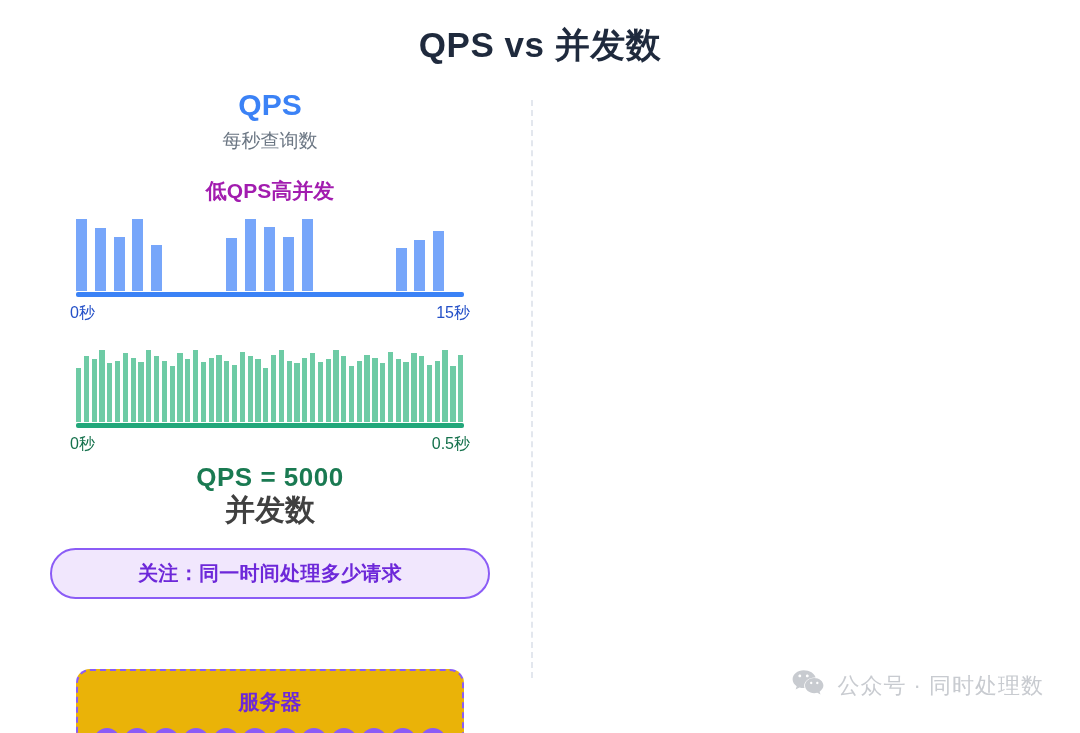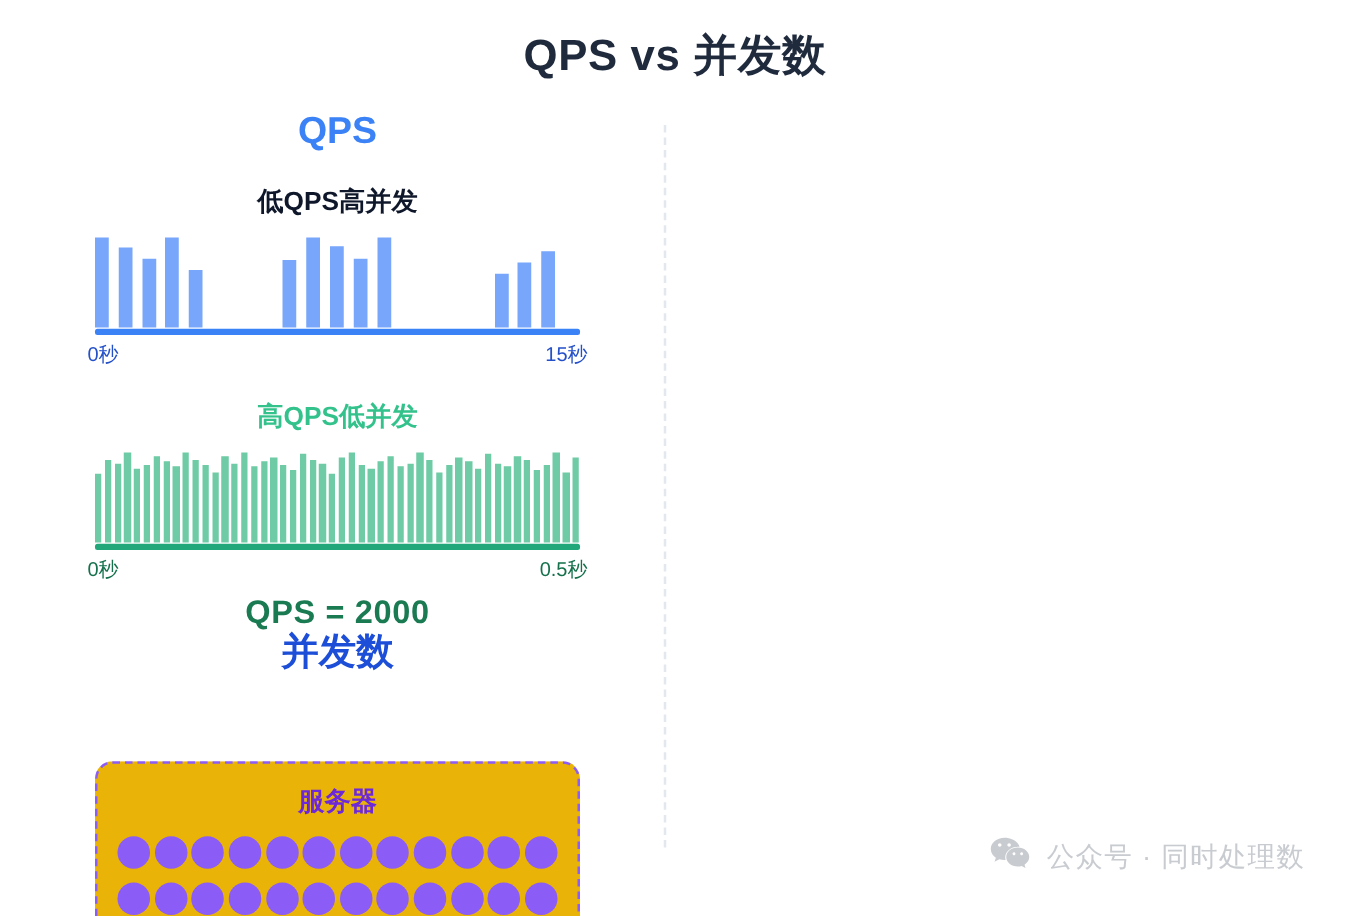--- a/index.html
+++ b/index.html
@@ -44,21 +44,21 @@
   }
   .col-head {
     text-align: center;
   }
   .col-title {
     font-size: 30px;
     font-weight: bold;
     line-height: 1.15;
   }
   .col-title.blue { color: #3b82f6; }
-  .col-title.purple { color: #1d4ed8; }
+  .col-title.purple { color: #404040; }
   .col-sub {
     font-size: 19px;
     color: #6b7683;
     margin-top: 7px;
     line-height: 1.2;
   }
   .pill {
     margin: 20px auto 0 auto;
     box-sizing: border-box;
     height: 51px;
@@ -84,21 +84,21 @@
   }
 
   
   .chart-block { margin-top: 26px; }
   .chart-title {
     text-align: center;
     font-size: 21px;
     font-weight: bold;
     line-height: 1.2;
   }
-  .chart-title.blue { color: #0f172a; }
+  .chart-title.blue { color: #a21caf; }
   .chart-title.green { color: #34c28c; }
   .plot {
     position: relative;
     margin: 16px auto 0 auto;
     width: 388px;
     height: 72px;
   }
   .bars {
     position: absolute;
     left: 0;
@@ -202,20 +202,21 @@
 
 <div id="page-title">QPS vs 并发数</div>
 
 <div id="divider"></div>
 
 <div id="columns">
 
   <div class="column">
     <div class="col-head">
       <div class="col-title blue">QPS</div>
+      <div class="col-sub">每秒查询数</div>
     </div>
 
     <div class="chart-block">
       <div class="chart-title blue">低QPS高并发</div>
       <div class="plot">
         <div class="bars" id="bars-low">
             <div class="bar blue" style="width: 11px; height: 100%;"></div>
             <div class="bar blue" style="width: 11px; height: 88%; margin-left: 7.8px;"></div>
             <div class="bar blue" style="width: 11px; height: 76%; margin-left: 7.8px;"></div>
             <div class="bar blue" style="width: 11px; height: 100%; margin-left: 7.8px;"></div>
@@ -239,21 +240,20 @@
           </div>
         <div class="axis blue"></div>
       </div>
       <div class="ticks blue">
         <span>0秒</span>
         <span>15秒</span>
       </div>
     </div>
 
     <div class="chart-block">
-      <div class="chart-title green">高QPS低并发</div>
       <div class="plot">
         <div class="bars" id="bars-high">
             <div class="bar green" style="width: 5.3px; height: 76%;"></div>
             <div class="bar green" style="width: 5.3px; height: 92%; margin-left: 2.5px;"></div>
             <div class="bar green" style="width: 5.3px; height: 88%; margin-left: 2.5px;"></div>
             <div class="bar green" style="width: 5.3px; height: 100%; margin-left: 2.5px;"></div>
             <div class="bar green" style="width: 5.3px; height: 82%; margin-left: 2.5px;"></div>
             <div class="bar green" style="width: 5.3px; height: 86%; margin-left: 2.5px;"></div>
             <div class="bar green" style="width: 5.3px; height: 96%; margin-left: 2.5px;"></div>
             <div class="bar green" style="width: 5.3px; height: 90%; margin-left: 2.5px;"></div>
@@ -299,28 +299,29 @@
             <div class="bar green" style="width: 5.3px; height: 100%; margin-left: 2.5px;"></div>
             <div class="bar green" style="width: 5.3px; height: 78%; margin-left: 2.5px;"></div>
             <div class="bar green" style="width: 5.3px; height: 94%; margin-left: 2.5px;"></div>
           </div>
         <div class="axis green"></div>
       </div>
       <div class="ticks green">
         <span>0秒</span>
         <span>0.5秒</span>
       </div>
-      <div class="chart-value green">QPS = 2000</div>
+      <div class="chart-value green">QPS = 5000</div>
     </div>
   </div>
 
   <div class="column">
     <div class="col-head">
       <div class="col-title purple">并发数</div>
     </div>
+    <div class="pill purple">关注：同一时间处理多少请求</div>
 
     <div class="server-box">
       <div class="server-title">服务器</div>
       <div class="dot-grid" id="dot-grid">
           <div class="dot-row">
             <div class="dot" style="background: rgb(139, 92, 246);"></div>
             <div class="dot" style="background: rgb(139, 92, 246);"></div>
             <div class="dot" style="background: rgb(139, 92, 246);"></div>
             <div class="dot" style="background: rgb(139, 92, 246);"></div>
             <div class="dot" style="background: rgb(139, 92, 246);"></div>

